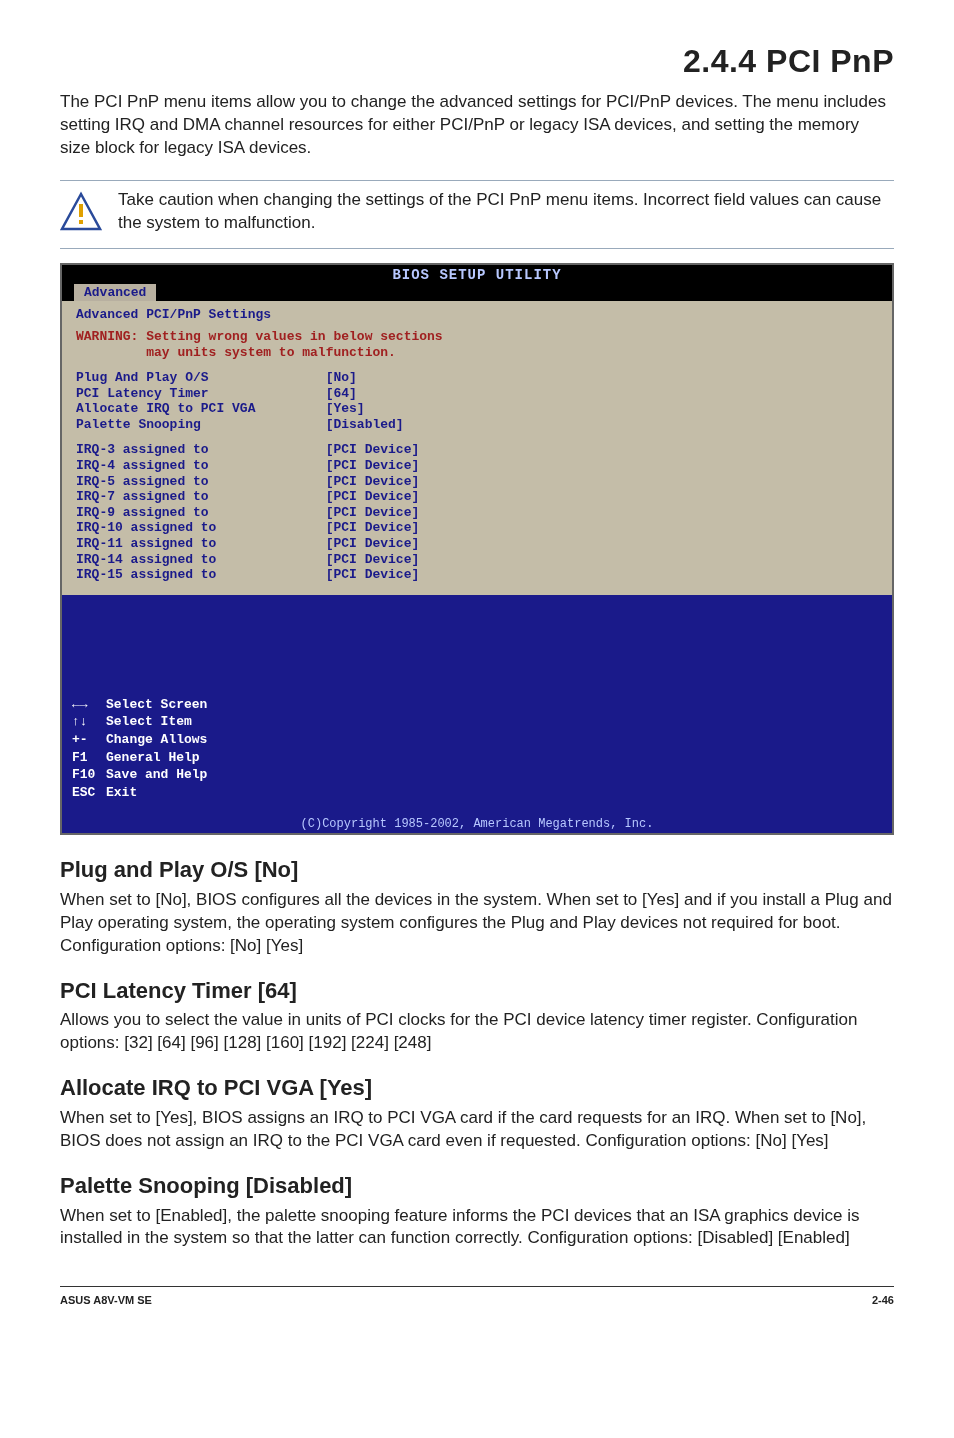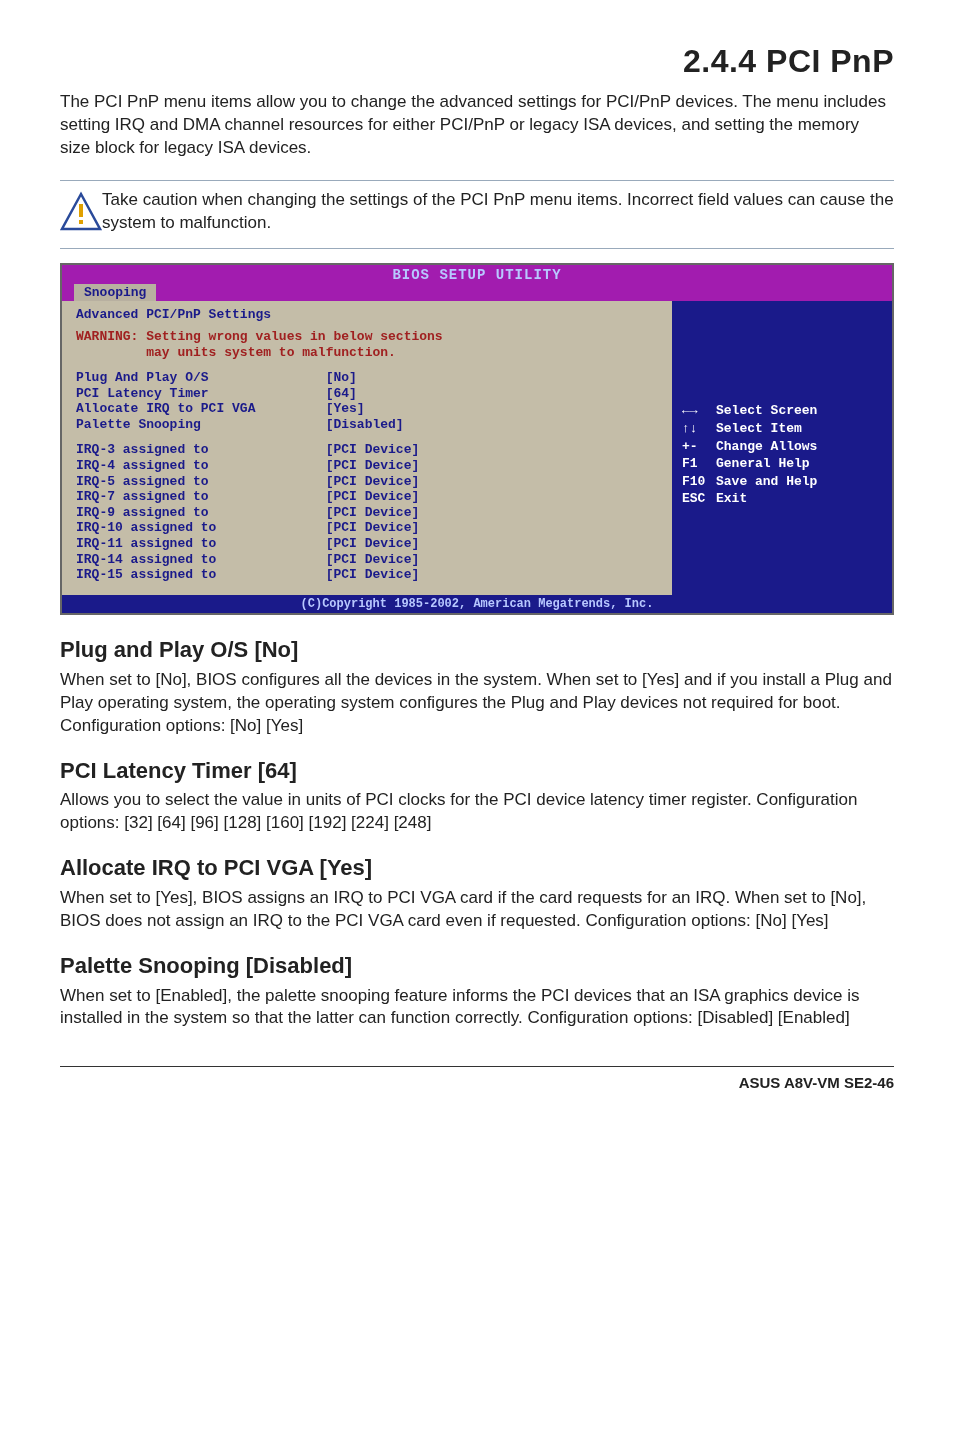--- a/index.html
+++ b/index.html
@@ -13,25 +13,26 @@
     line-height: 1.35;
   }
   .h1 { font-size: 32px; font-weight: bold; margin-bottom: 8px; letter-spacing: 0.5px; text-align: right; }
   .intro { margin-bottom: 20px; }
   .caution-box {
     border-top: 1px solid #9ab;
     border-bottom: 1px solid #9ab;
     padding: 8px 0;
     display: flex;
     align-items: flex-start;
+    gap: 16px;
     margin-bottom: 14px;
   }
   .caution-icon { flex: 0 0 auto; margin-top: 2px; }
   .bios-box {
-    background: #a21caf;
+    background: #000000;
     color: #fff;
     border: 2px solid #666;
     font-family: "Courier New", monospace;
     font-size: 13px;
     line-height: 1.2;
     margin-bottom: 20px;
     position: relative;
   }
   .bios-title {
     text-align: center;
@@ -43,21 +44,21 @@
   }
   .bios-tab {
     background: #b8b0a0;
     color: #1a1a8a;
     display: inline-block;
     padding: 1px 10px;
     margin-left: 12px;
     font-weight: bold;
     font-size: 13px;
   }
-  .bios-body { display: flex; }
+  .bios-body { display: flex; flex-direction: column; }
   .bios-left {
     flex: 1 1 auto;
     background: #c4bda8;
     color: #1a1a8a;
     padding: 6px 14px 12px 14px;
     font-weight: bold;
   }
   .bios-left .section-title { color: #1a1a8a; }
   .bios-left .warning { color: #a02020; margin-top: 6px; white-space: pre; }
   .bios-left .rows { margin-top: 10px; white-space: pre; }
@@ -67,36 +68,36 @@
     color: #fff;
     padding: 10px 10px;
     font-weight: bold;
   }
   .bios-right .hint-row { display: flex; gap: 8px; align-items: center; margin: 2px 0; }
   .bios-right .sym { width: 26px; font-size: 13px; }
   .bios-footer {
     background: #1a1a8a;
     color: #b8c8ff;
     text-align: center;
-    font-weight: bold;
+    font-weight: normal;
     font-size: 12px;
     padding: 2px 0;
   }
 
   .h2 { font-size: 22px; font-weight: bold; margin: 18px 0 4px 0; }
   .para { margin-bottom: 4px; }
 
   .page-footer {
     border-top: 1.5px solid #333;
     margin-top: 36px;
     padding-top: 6px;
     display: flex;
-    justify-content: flex-end;
+    justify-content: space-between;
     font-weight: bold;
-    font-size: 15px;
+    font-size: 11px;
   }
 </style>
 </head>
 <body>
 
 <div class="h1">2.4.4  PCI PnP</div>
 <p class="intro">The PCI PnP menu items allow you to change the advanced settings for PCI/PnP devices. The menu includes setting IRQ and DMA channel resources for either PCI/PnP or legacy ISA devices, and setting the memory size block for legacy ISA devices.</p>
 
 <div class="caution-box">
   <span class="caution-icon">
@@ -104,21 +105,21 @@
       <polygon points="21,3 40,38 2,38" fill="none" stroke="#2a4a9a" stroke-width="2.5"></polygon>
       <rect x="19" y="13" width="4" height="13" fill="#e0a000"></rect>
       <rect x="19" y="29" width="4" height="4" fill="#e0a000"></rect>
     </svg>
   </span>
   <div>Take caution when changing the settings of the PCI PnP menu items. Incorrect field values can cause the system to malfunction.</div>
 </div>
 
 <div class="bios-box">
   <div class="bios-title">BIOS SETUP UTILITY</div>
-  <div class="bios-tab">Snooping</div>
+  <div class="bios-tab">Advanced</div>
   <div class="bios-body">
     <div class="bios-left">
       <div class="section-title">Advanced PCI/PnP Settings</div>
       <div class="warning"><span>WARNING: Setting wrong values in below sections</span>
 <span>         may units system to malfunction.</span></div>
       <div class="rows" id="bios-rows">Plug And Play O/S               [No]
 PCI Latency Timer               [64]
 Allocate IRQ to PCI VGA         [Yes]
 Palette Snooping                [Disabled]</div>
       <div class="rows" id="bios-irq-rows">IRQ-3 assigned to               [PCI Device]

